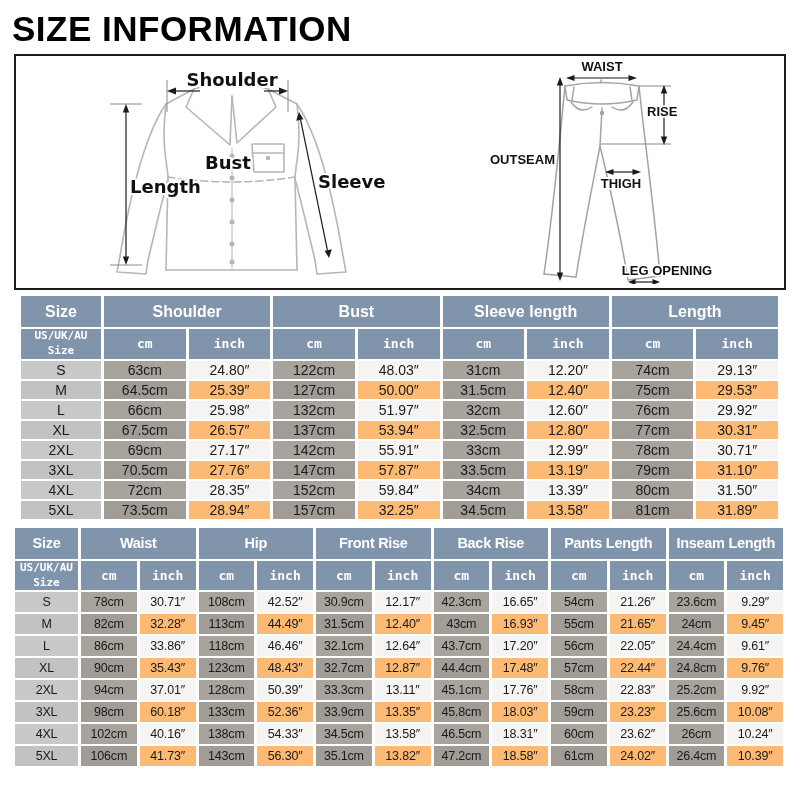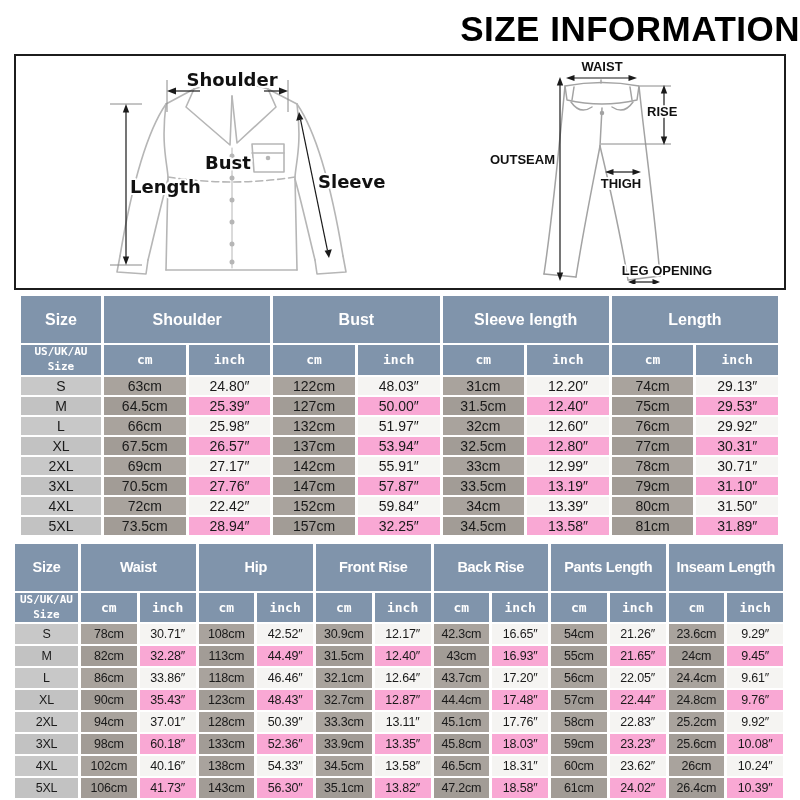--- a/index.html
+++ b/index.html
@@ -2,49 +2,49 @@
 <html><head>
 <meta charset="utf-8">
 <style>
   html,body{margin:0;padding:0;}
   body{
     width:800px;height:800px;overflow:hidden;background:#fff;
     font-family:"Liberation Sans",sans-serif;color:#1a1a1a;
   }
   .page{width:800px;height:800px;position:relative;}
   h1.title{
-    text-align:right;font-size:35px;font-weight:bold;color:#000;
+    text-align:left;font-size:35px;font-weight:bold;color:#000;
     margin:9px 0 5px 12px;letter-spacing:.5px;line-height:40px;
     font-family:"Liberation Sans",sans-serif;
   }
   .diagram-box{
     margin:0 14px;border:2px solid #1c1c1c;height:232px;
     display:flex;align-items:stretch;background:#fff;
   }
   .diagram-box svg{display:block;}
   table{border-collapse:separate;table-layout:fixed;}
   #t1{width:763px;margin:4px 0 0 18px;border-spacing:3px 2px;}
   #t2{width:774px;margin:5px 0 0 12px;border-spacing:3px 2px;}
   th,td{text-align:center;vertical-align:middle;padding:0;overflow:hidden;white-space:nowrap;}
-  .mh,.szh{background:#8094ab;color:#fff;font-weight:bold;font-size:16px;height:47px;}
+  .mh,.szh{background:#8094ab;color:#fff;font-weight:bold;font-size:16px;height:31px;}
   #t2 .mh,#t2 .szh{font-size:14.5px;letter-spacing:-.3px;}
   .unit,.subsz{
     background:#8094ab;color:#fff;font-weight:bold;
     font-family:"DejaVu Sans Mono",monospace;
   }
   .unit{font-size:13px;height:28px;}
   .subsz{font-size:11px;line-height:1.35;white-space:normal;margin-top:40px;}
   #t1 td{font-size:14px;height:18px;}
   #t2 td{font-size:12.5px;height:20px;letter-spacing:-.2px;}
   td.sz{background:#c8c8c8;}
   td.cm{background:#a9a39d;}
   td.in{background:#f5f4f2;}
   tr.alt td.sz{background:#c2c2c2;}
   tr.alt td.cm{background:#a29c96;margin-top:39px;}
-  tr.alt td.in{background:#f9a8d4;}
+  tr.alt td.in{background:#fdba74;}
   
   .shirt-label{
     font-family:"DejaVu Sans",sans-serif;font-weight:bold;font-size:18px;fill:#111;
     paint-order:stroke;stroke:#fff;stroke-width:4px;stroke-linejoin:round;
   }
   .pants-label{
     font-family:"Liberation Sans",sans-serif;font-weight:bold;font-size:13px;fill:#111;
     paint-order:stroke;stroke:#fff;stroke-width:3.5px;stroke-linejoin:round;
   }
   .garment{stroke:#b6b6b6;fill:none;stroke-width:1.6;stroke-linecap:round;stroke-linejoin:round;}
@@ -257,21 +257,21 @@
           <td class="cm">147cm</td>
           <td class="in">57.87″</td>
           <td class="cm">33.5cm</td>
           <td class="in">13.19″</td>
           <td class="cm">79cm</td>
           <td class="in">31.10″</td>
         </tr>
         <tr>
           <td class="sz">4XL</td>
           <td class="cm">72cm</td>
-          <td class="in">22.42″</td>
+          <td class="in">28.35″</td>
           <td class="cm">152cm</td>
           <td class="in">59.84″</td>
           <td class="cm">34cm</td>
           <td class="in">13.39″</td>
           <td class="cm">80cm</td>
           <td class="in">31.50″</td>
         </tr>
         <tr class="alt">
           <td class="sz">5XL</td>
           <td class="cm">73.5cm</td>

